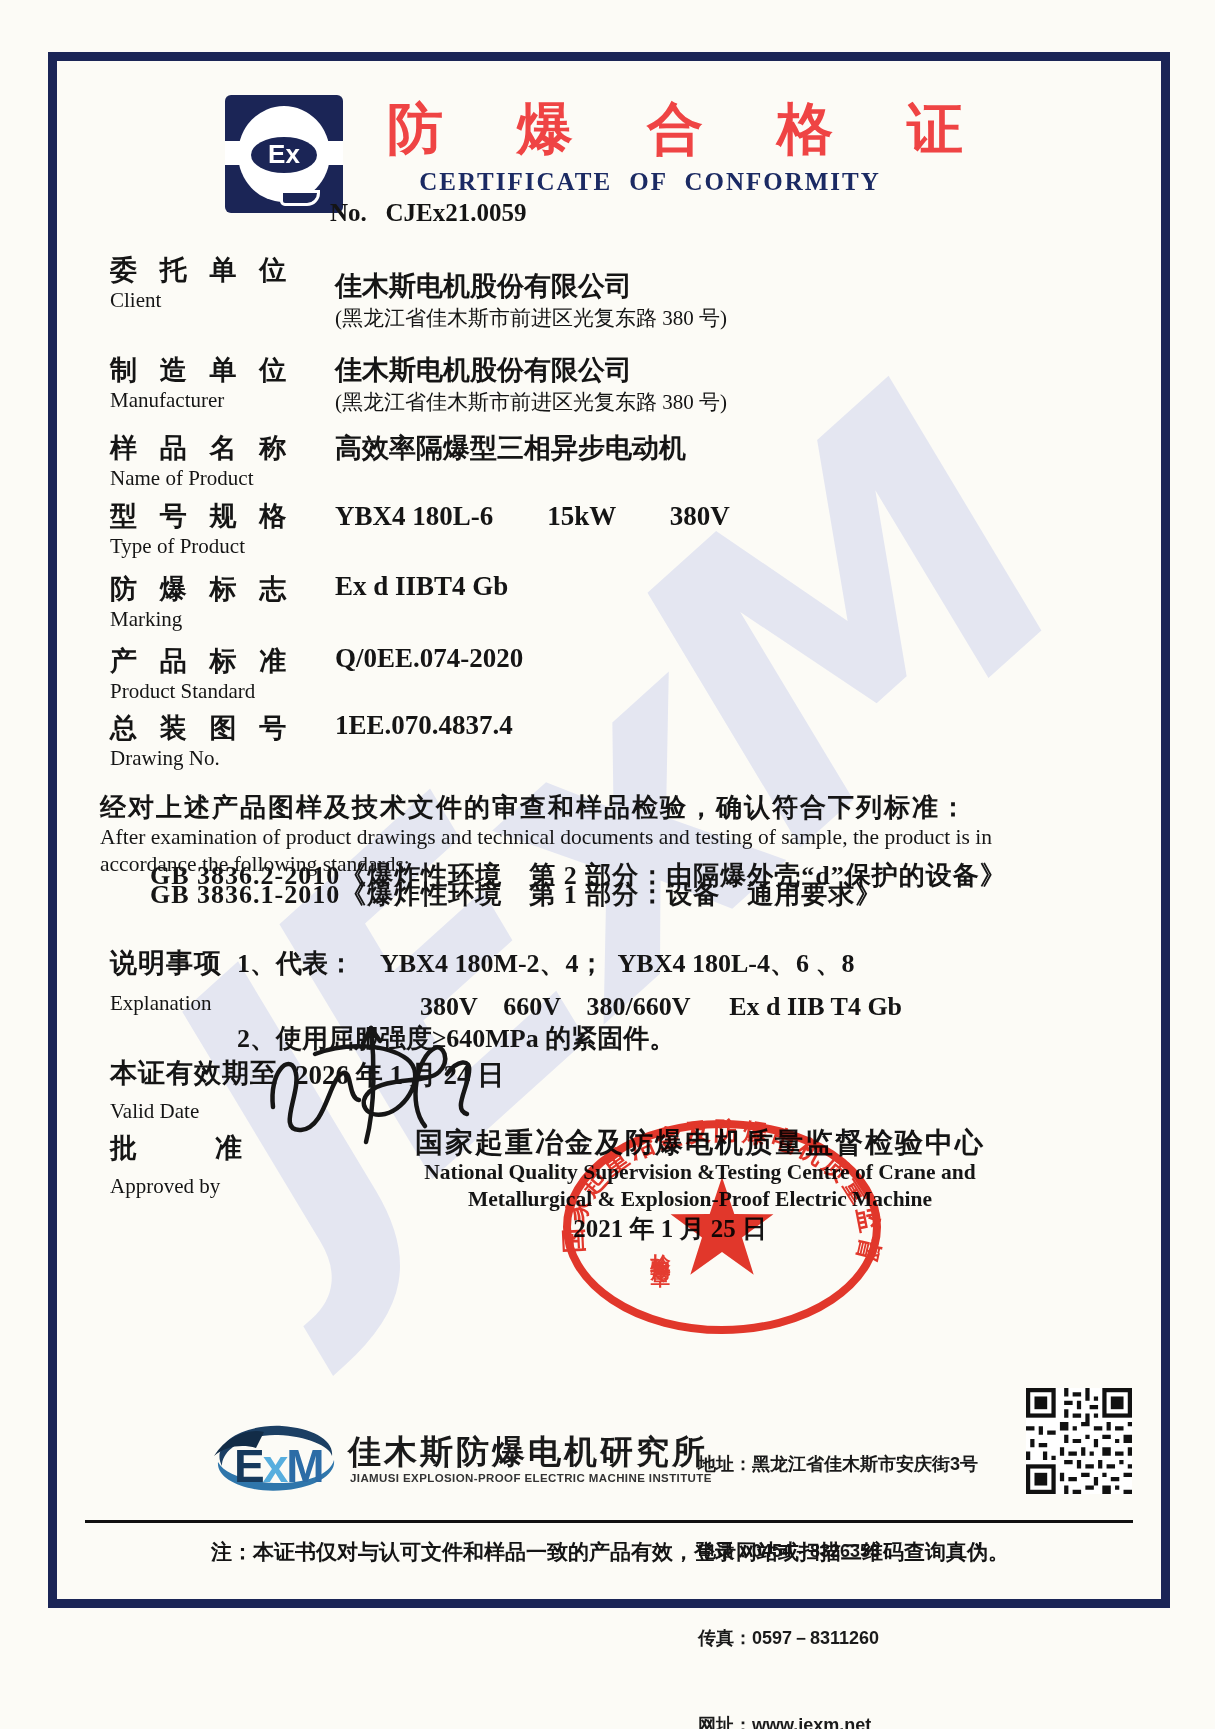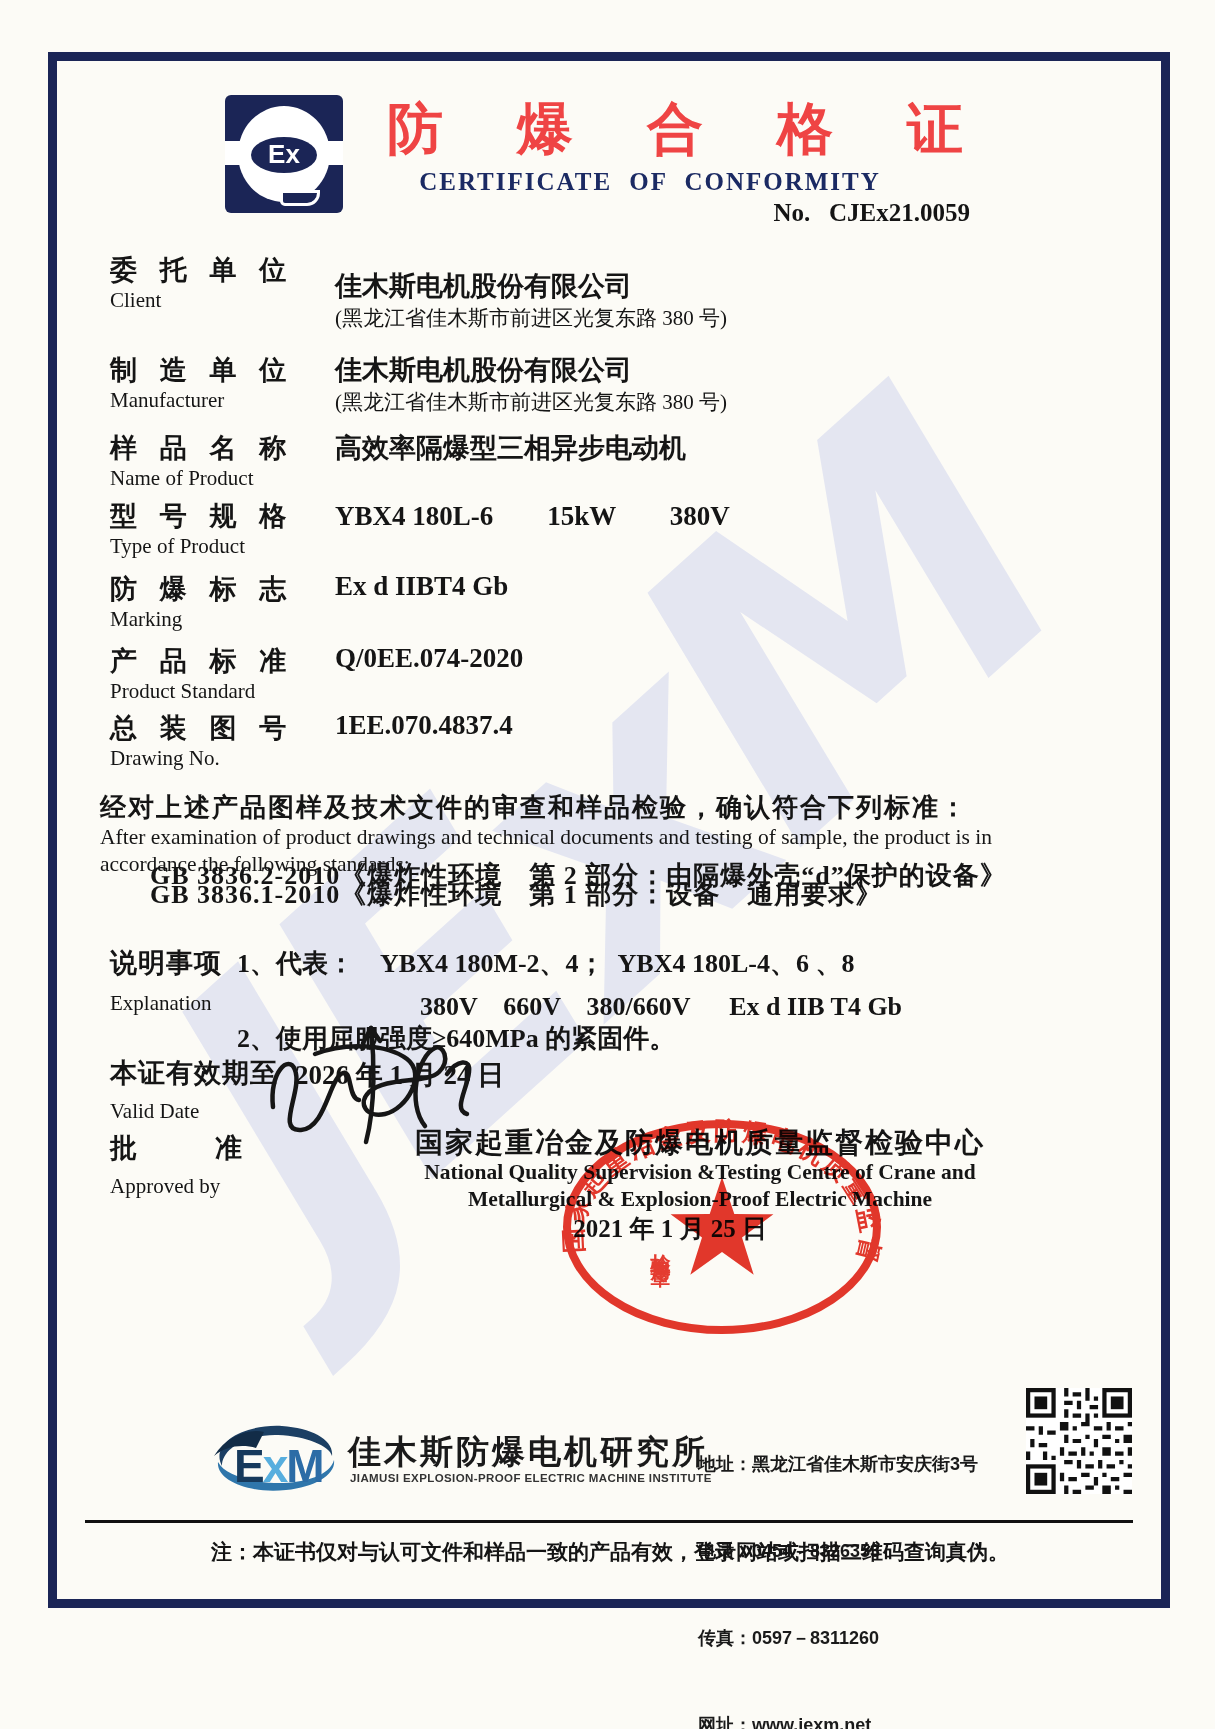--- a/index.html
+++ b/index.html
@@ -17,21 +17,21 @@
   .exlogo .ring{position:absolute;left:13px;top:11px;width:92px;height:96px;background:#fff;border-radius:50%;}
   .exlogo .gapL{position:absolute;left:0;top:46px;width:16px;height:24px;background:#fff;}
   .exlogo .gapR{position:absolute;right:0;top:46px;width:16px;height:24px;background:#fff;}
   .exlogo .oval{position:absolute;left:26px;top:42px;width:66px;height:36px;background:#1b2556;border-radius:50%;
     text-align:center;font:700 26px "Liberation Sans",sans-serif;color:#fff;line-height:34px;}
   .exlogo .hook{position:absolute;left:58px;bottom:10px;width:34px;height:10px;background:#1b2556;border-radius:0 0 10px 2px;box-shadow:0 0 0 3px #fff;}
   .title-zh{left:370px;top:92px;width:640px;text-align:center;
     font:700 56px "Liberation Serif",serif;color:#ef4444;letter-spacing:30px;white-space:pre;}
   .title-en{left:330px;top:168px;width:640px;text-align:center;
     font:700 25px "Liberation Serif",serif;color:#1b2a63;letter-spacing:2px;word-spacing:9px;}
-  .cert-no{left:330px;top:199px;width:640px;text-align:right;
+  .cert-no{left:330px;top:199px;width:640px;text-align:left;
     font:700 25px "Liberation Serif",serif;color:#141414;white-space:pre;}
   
   .zh-label{font:700 27px "Liberation Serif",serif;letter-spacing:8px;white-space:pre;}
   .en-label{font:400 21px "Liberation Serif",serif;}
   .fval{font:700 27px "Liberation Serif",serif;white-space:pre;}
   .fsub{font:400 21px "Liberation Serif",serif;white-space:pre;}
   .lbl-col{left:110px;}
   .val-col{left:335px;}
   
   .para-zh{left:100px;width:960px;font:700 26px "Liberation Serif",serif;letter-spacing:2px;}

